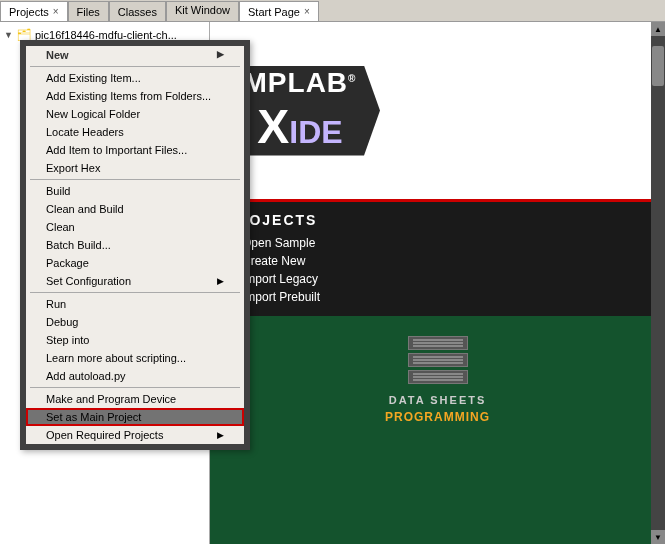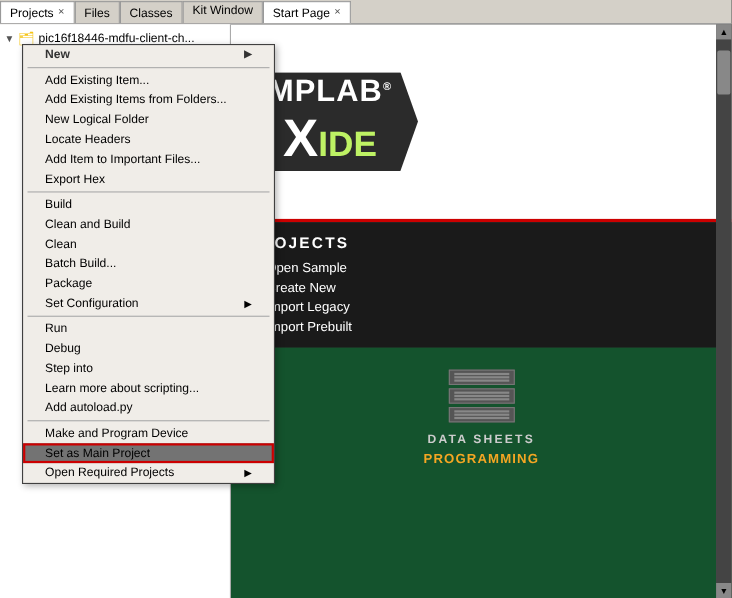--- a/index.html
+++ b/index.html
@@ -91,21 +91,21 @@
     .tree-label { font-size: 11px; }
     .tree-children { padding-left: 16px; }
 
     
     .context-menu {
       position: absolute;
       top: 18px;
       left: 20px;
       width: 230px;
       background: #f0ede8;
-      border: 1px solid #404040;
+      border: 6px solid #404040;
       box-shadow: 2px 2px 6px rgba(0,0,0,0.3);
       z-index: 100;
       font-size: 11px;
     }
     .menu-item {
       padding: 3px 20px;
       cursor: pointer;
       display: flex;
       justify-content: space-between;
       align-items: center;
@@ -202,21 +202,21 @@
 
     .x-letter {
       font-size: 48px;
       font-weight: 900;
       color: #fff;
     }
 
     .ide-letter {
       font-size: 32px;
       font-weight: 900;
-      color: #bef264;
+      color: #c4b5fd;
     }
 
     
     .projects-section {
       background: #1a1a1a;
       padding: 10px 16px;
     }
 
     .projects-title {
       color: #fff;

